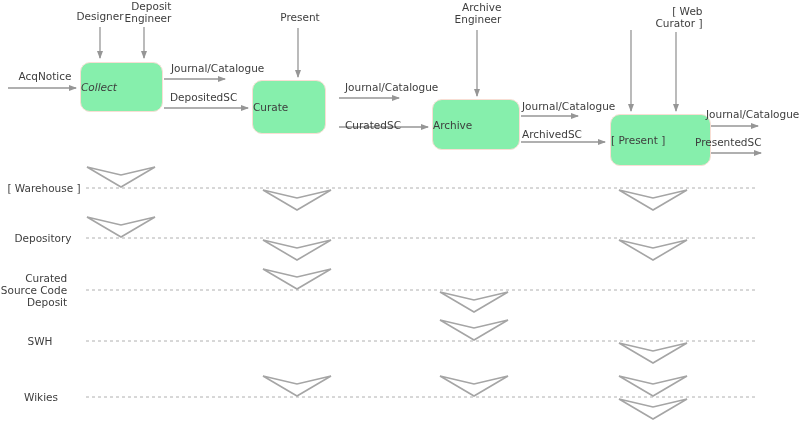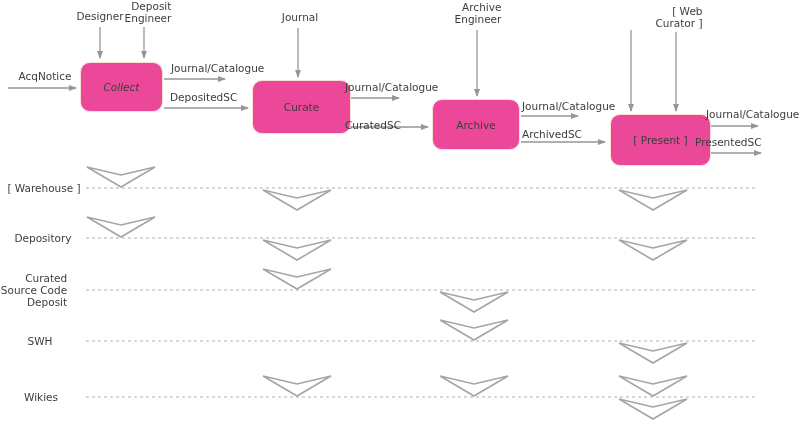--- a/index.html
+++ b/index.html
@@ -6,22 +6,22 @@
   html,body { background:#ffffff; }
   .canvas {
     position:relative; width:800px; height:424px; background:#ffffff;
     overflow:hidden; font-family:"DejaVu Sans","Liberation Sans",sans-serif;
     font-size:10.5px; line-height:12px; color:#3d3d3d;
   }
   .layer { position:absolute; left:0; top:0; width:800px; height:424px; }
   .lbl { position:absolute; white-space:pre-line; }
   .center { transform:translateX(-50%); text-align:right; }
   .box {
-    position:absolute; background:#ec4899; border:1px solid #f8ded4;
-    border-radius:10px; display:flex; align-items:center; justify-content:center;
+    position:absolute; background:#86efac; border:1px solid #f8ded4;
+    border-radius:10px; display:flex; align-items:center; 
   }
   .box .it { font-style:italic; }
   .lane-line { stroke:#b0b0b0; stroke-width:1; stroke-dasharray:3 3; fill:none; }
   .arrow { stroke:#969696; stroke-width:1.3; fill:none; }
   .chev { stroke:#a5a5a5; stroke-width:1.6; fill:#ffffff; }
 </style>
 </head>
 <body>
 
 <div class="canvas">
@@ -77,34 +77,34 @@
       <use href="#chevron" class="chev" x="618" y="239"></use>
       <use href="#chevron" class="chev" x="618" y="342"></use>
       <use href="#chevron" class="chev" x="618" y="375"></use>
       <use href="#chevron" class="chev" x="618" y="398"></use>
     </g>
   </svg>
 
   <div class="box" style="left:80px;top:62px;width:83px;height:50px">
     <span class="it">Collect</span>
   </div>
-  <div class="box" style="left:252px;top:80px;width:99px;height:54px">
+  <div class="box" style="left:252px;top:80px;width:74px;height:54px">
     <span>Curate</span>
   </div>
   <div class="box" style="left:432px;top:99px;width:88px;height:51px">
     <span>Archive</span>
   </div>
   <div class="box" style="left:610px;top:114px;width:101px;height:52px">
     <span>[ Present ]</span>
   </div>
 
   <div class="lbl center" style="left:100px;top:10px">Designer</div>
   <div class="lbl center" style="left:148px;top:0px">Deposit
 Engineer</div>
-  <div class="lbl center" style="left:300px;top:11px">Journal</div>
+  <div class="lbl center" style="left:300px;top:11px">Present</div>
   <div class="lbl center" style="left:478px;top:1px">Archive
 Engineer</div>
   <div class="lbl center" style="left:679px;top:5px">[ Web
 Curator ]</div>
 
   <div class="lbl center" style="left:45px;top:70px">AcqNotice</div>
 
   <div class="lbl" style="left:171px;top:62px">Journal/Catalogue</div>
   <div class="lbl" style="left:170px;top:91px">DepositedSC</div>
   <div class="lbl" style="left:345px;top:81px">Journal/Catalogue</div>

